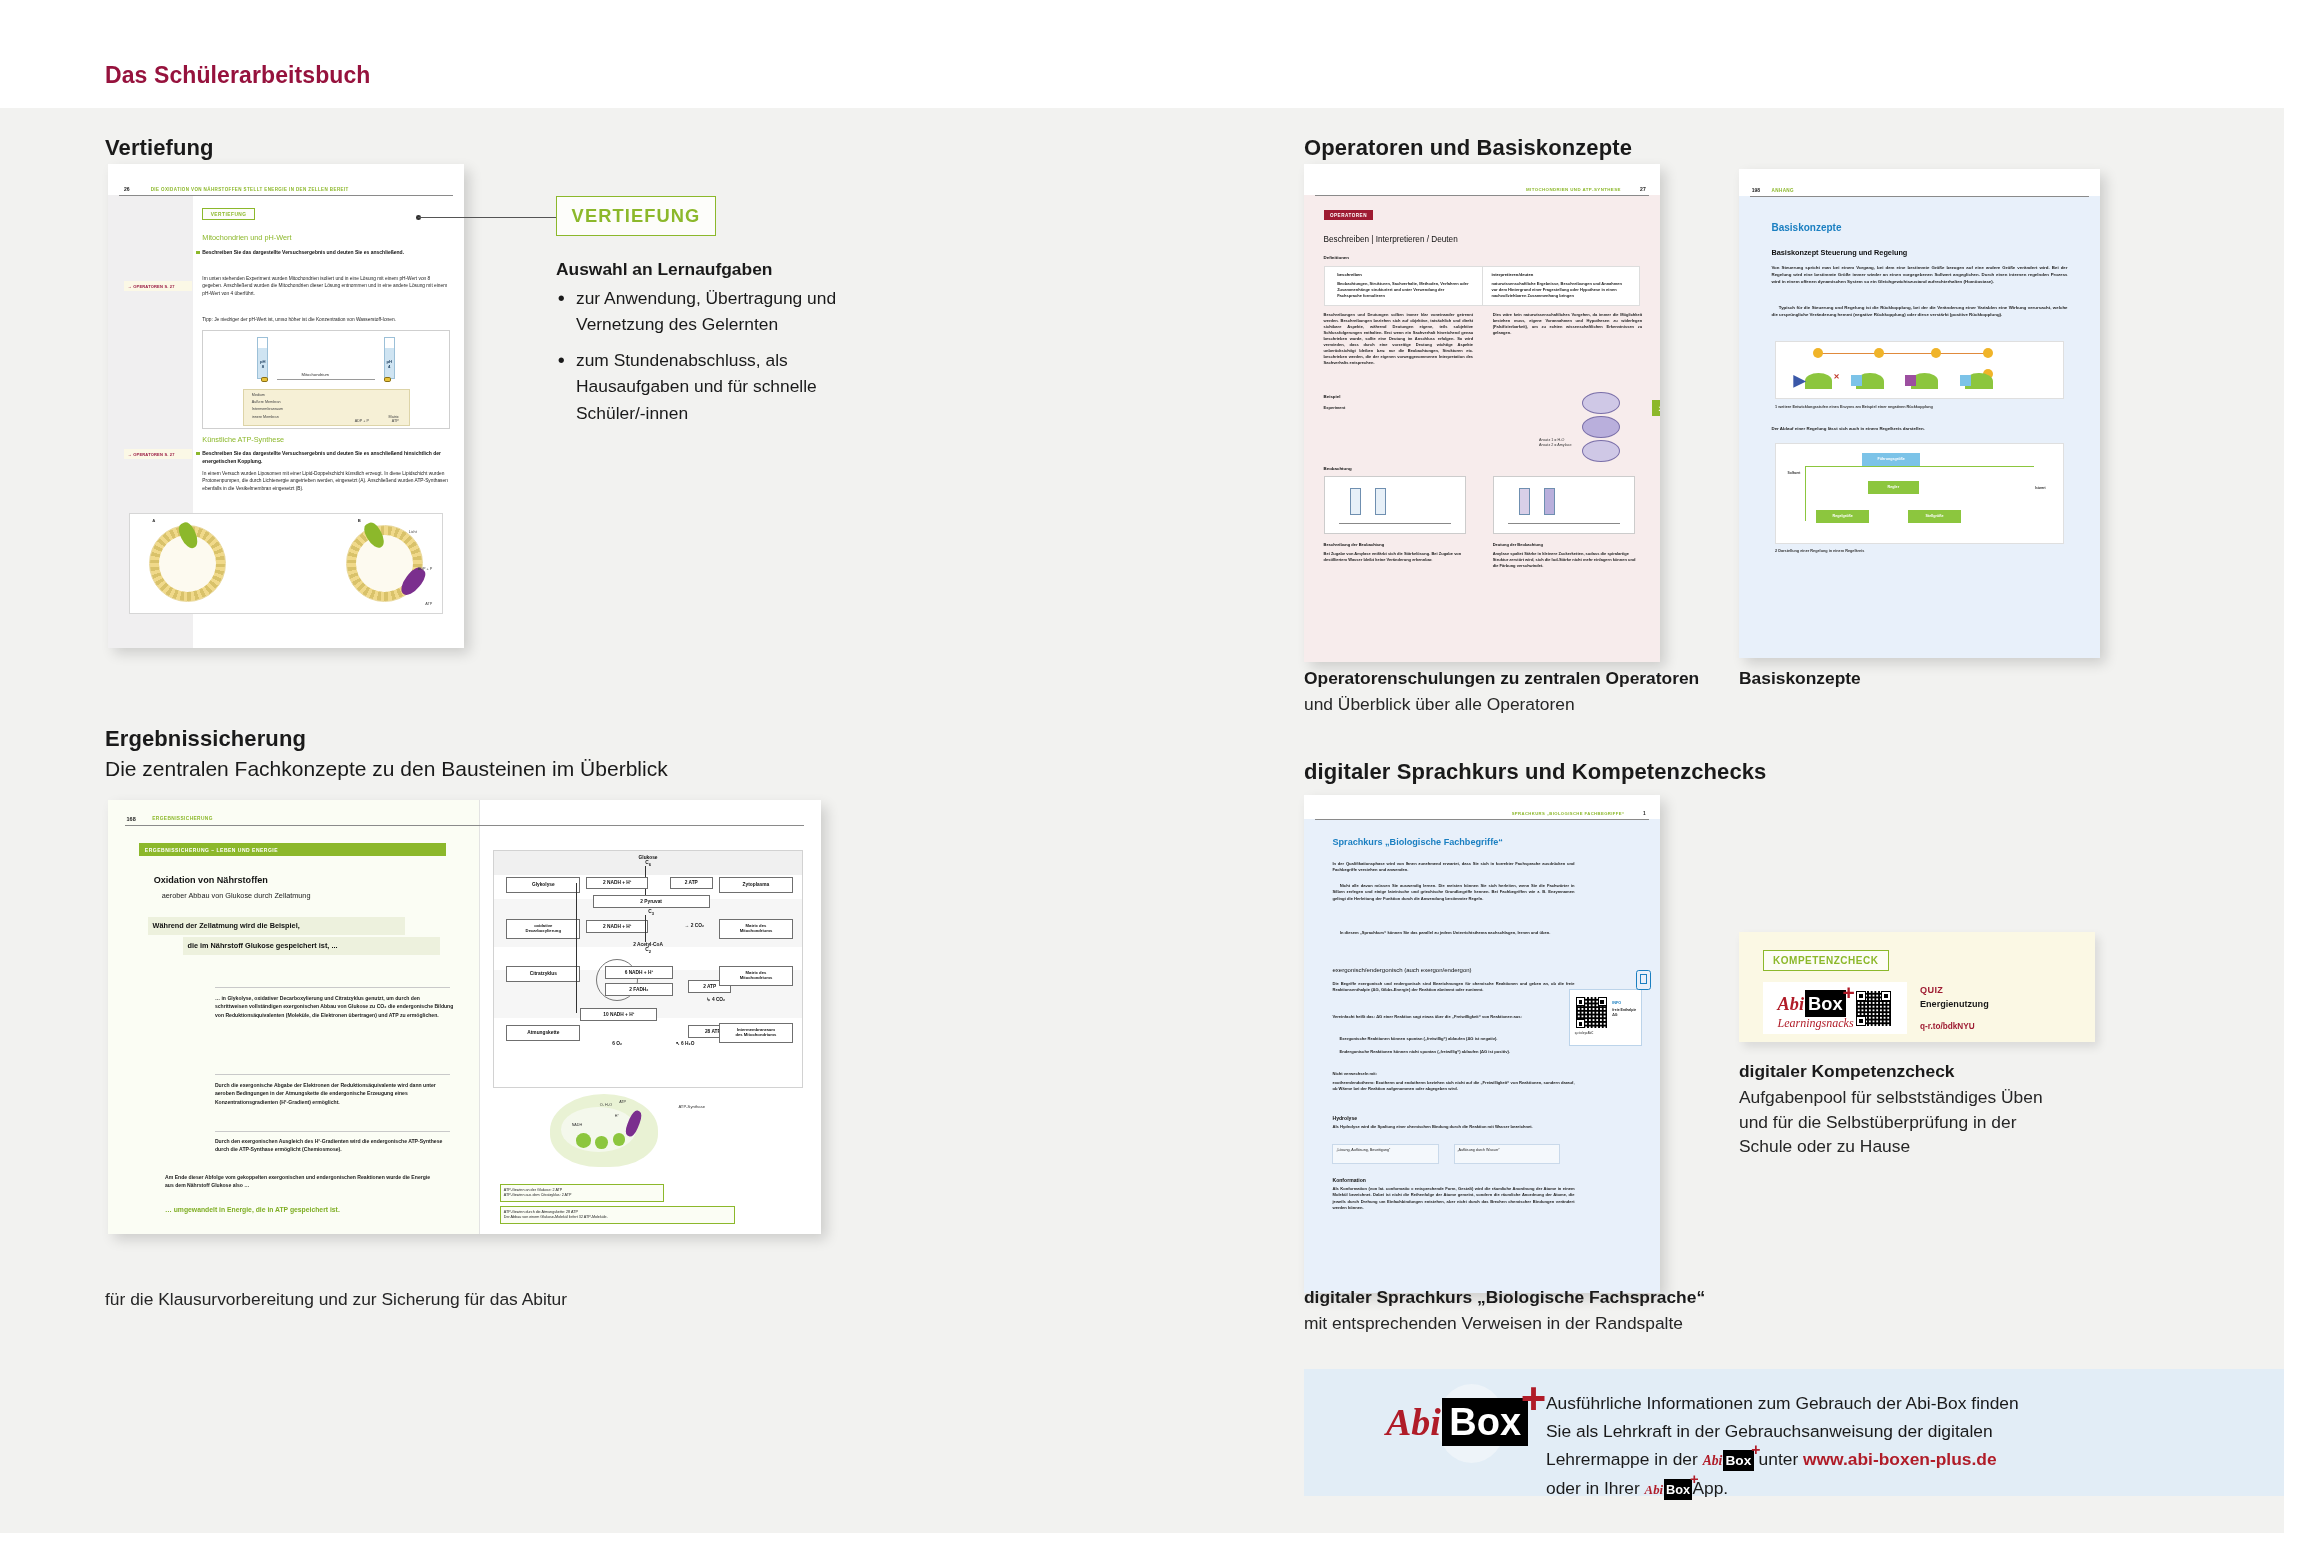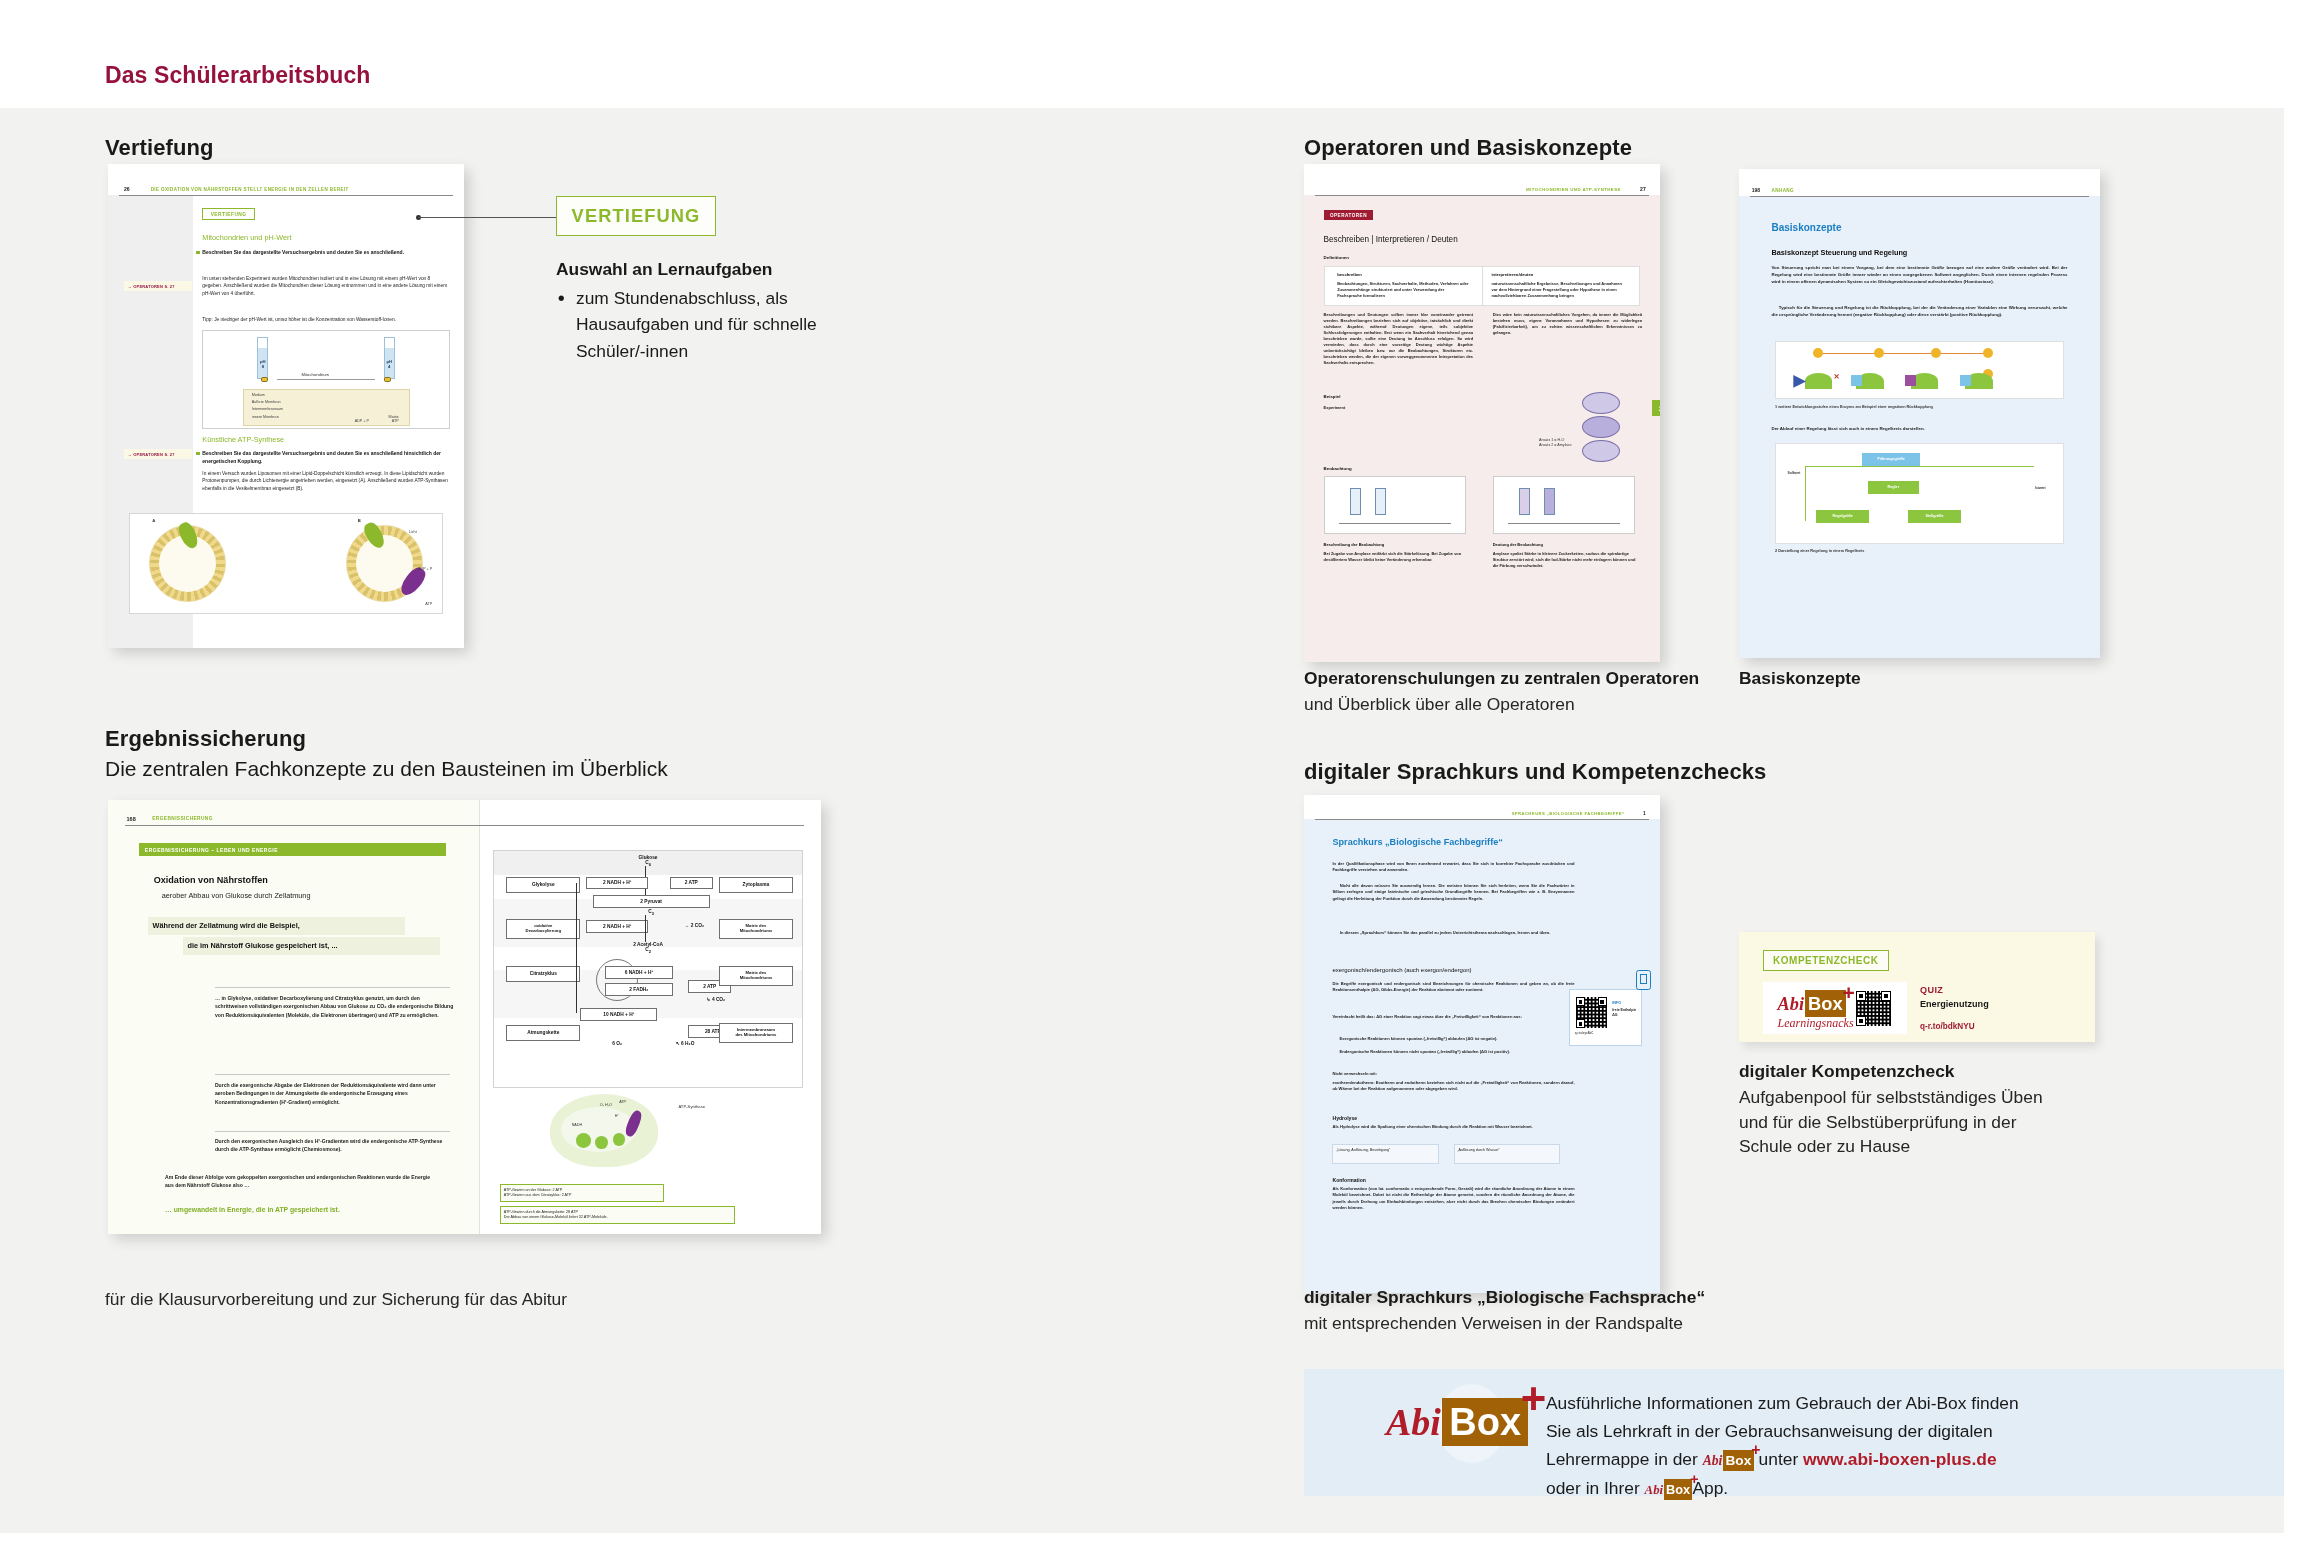--- a/index.html
+++ b/index.html
@@ -153,21 +153,21 @@
               background:#fdfdf6; color:#8cb82b; font-size:10px; font-weight:bold;
               letter-spacing:0.5px; padding:3.7px 9.1px; }
   .kc-white { position:absolute; left:24px; top:50px; width:144px; height:52px; background:#fff; }
   .kc-quiz-l { position:absolute; font-size:9.1px; font-weight:bold; color:#9e1b32; letter-spacing:0.4px; }
   .kc-quiz-t { position:absolute; font-size:9.1px; font-weight:bold; color:#1a1a1a; }
   .kc-url { position:absolute; font-size:8.2px; font-weight:bold; color:#9e1b32; }
 
   
   .abi { position:relative; display:inline-block; color:#b01c28; font-weight:bold; white-space:nowrap; }
   .abi .abi-a { font-family:"Liberation Serif", serif; font-style:italic; }
-  .abi .abi-box { background:#a16207; color:#fff; padding:3px .18em; margin-left:.04em;
+  .abi .abi-box { background:#000000; color:#fff; padding:3px .18em; margin-left:.04em;
                   font-family:"Liberation Sans", sans-serif; font-style:normal; }
   .abi .abi-plus { position:absolute; right:-.42em; top:-.52em; font-size:1.15em; line-height:1; }
 
   
   #info-banner {
     position:absolute; left:1304px; top:1369px; width:980px; height:127px;
     background:#e2edf6;
   }
   .ib-logo { position:absolute; left:82px; top:31px; }
   .ib-oval { position:absolute; left:133px; top:14.6px; width:69px; height:79px;
@@ -259,20 +259,21 @@
       <div style="position:absolute;right:3%;bottom:7.3px;font-size:3.8px;color:#444;">ATP</div>
     </div>
   </div>
 
   <div class="conn-dot" style="left:416px; top:215px;"></div>
   <div class="conn-line" style="left:418px; top:217px; width:139px;"></div>
 
   <div class="vt-badge-out" style="left:556px; top:196px;">VERTIEFUNG</div>
   <div class="cap-b" style="left:556px; top:259px;">Auswahl an Lernaufgaben</div>
   <ul class="bullet-list" style="left:556px; top:285px; width:292px;">
+    <li>zur Anwendung, Übertragung und Vernetzung des Gelernten</li>
     <li>zum Stundenabschluss, als Hausaufgaben und für schnelle Schüler/-innen</li>
   </ul>
 
   <div class="sec-h1" style="left:105px; top:726px;">Ergebnissicherung</div>
   <div class="sec-h2" style="left:105px; top:757px;">Die zentralen Fachkonzepte zu den Bausteinen im Überblick</div>
 
   <div class="pagemock" id="erg-page">
     <div class="inner-left"></div>
     <div class="inner-right"></div>
     <div class="spine"></div>

